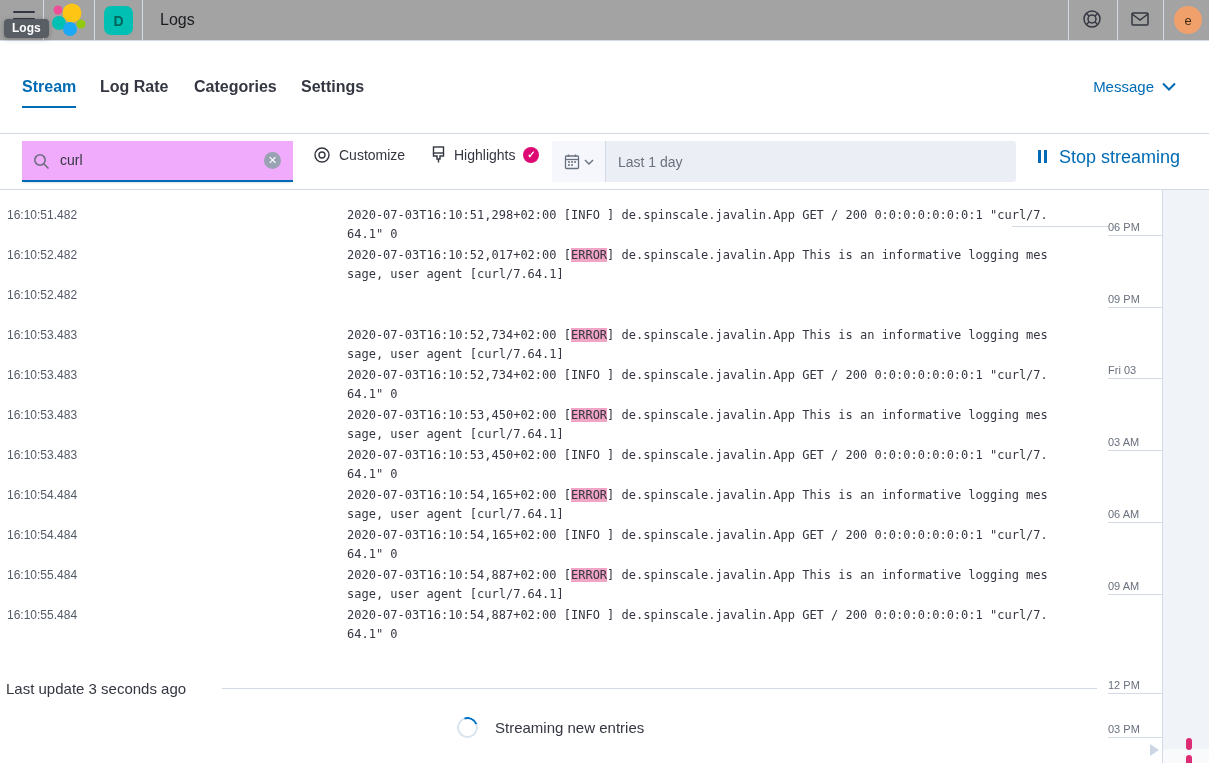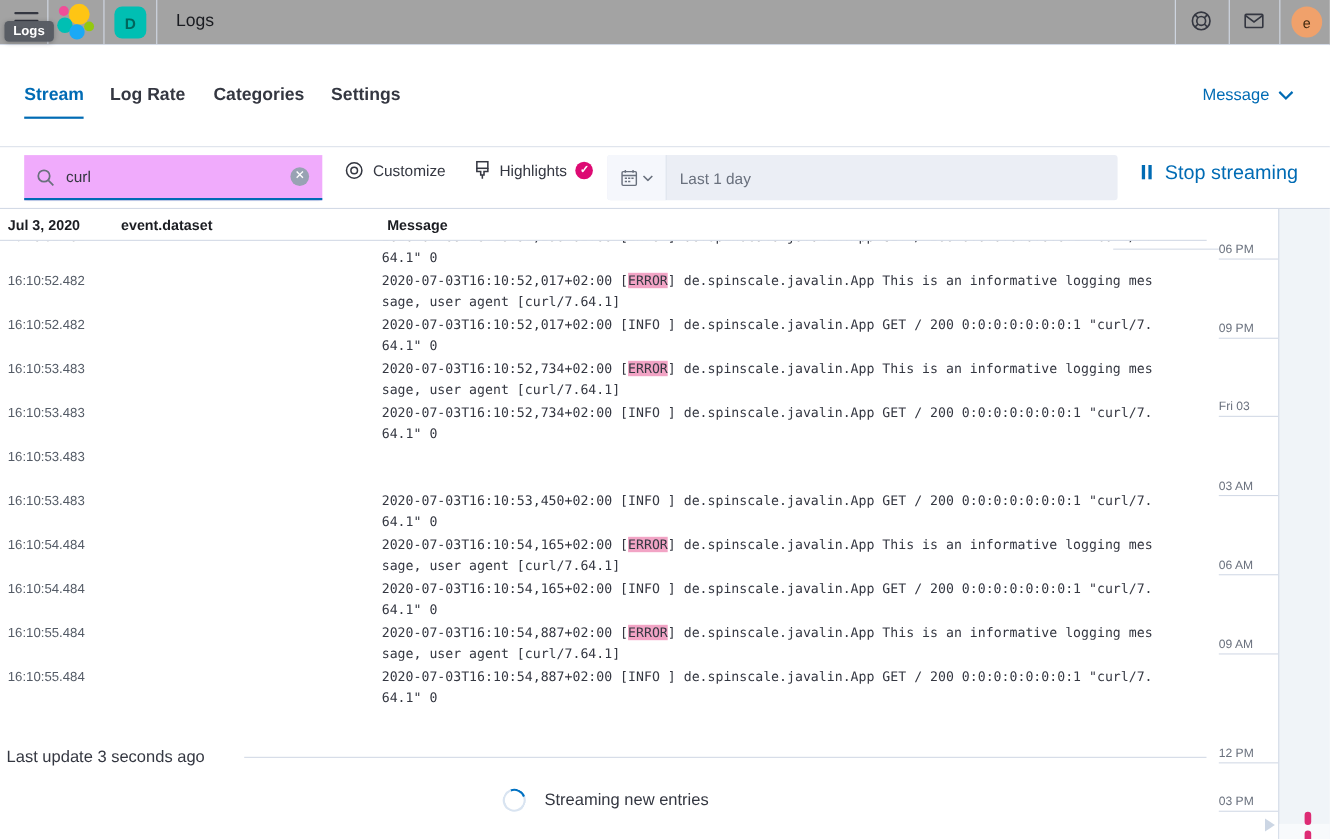--- a/index.html
+++ b/index.html
@@ -218,32 +218,32 @@
         <div class="log-entry">
           <span class="log-ts">16:10:51.482</span>
           <div class="log-msg">2020-07-03T16:10:51,298+02:00 [INFO ] de.spinscale.javalin.App GET / 200 0:0:0:0:0:0:0:1 "curl/7.64.1" 0</div>
         </div>
         <div class="log-entry">
           <span class="log-ts">16:10:52.482</span>
           <div class="log-msg">2020-07-03T16:10:52,017+02:00 [<mark>ERROR</mark>] de.spinscale.javalin.App This is an informative logging message, user agent [curl/7.64.1]</div>
         </div>
         <div class="log-entry">
           <span class="log-ts">16:10:52.482</span>
-          <div class="log-msg">2020-07-03T16:10:52,017+02:00 [INFO ] de.spinscale.javalin.App GET / 200 0:0:0:0:0:0:0:1 "curl/7.64.1" 0</div>
         </div>
         <div class="log-entry">
           <span class="log-ts">16:10:53.483</span>
           <div class="log-msg">2020-07-03T16:10:52,734+02:00 [<mark>ERROR</mark>] de.spinscale.javalin.App This is an informative logging message, user agent [curl/7.64.1]</div>
         </div>
         <div class="log-entry">
           <span class="log-ts">16:10:53.483</span>
           <div class="log-msg">2020-07-03T16:10:52,734+02:00 [INFO ] de.spinscale.javalin.App GET / 200 0:0:0:0:0:0:0:1 "curl/7.64.1" 0</div>
         </div>
         <div class="log-entry">
           <span class="log-ts">16:10:53.483</span>
+          <div class="log-msg">2020-07-03T16:10:53,450+02:00 [<mark>ERROR</mark>] de.spinscale.javalin.App This is an informative logging message, user agent [curl/7.64.1]</div>
         </div>
         <div class="log-entry">
           <span class="log-ts">16:10:53.483</span>
           <div class="log-msg">2020-07-03T16:10:53,450+02:00 [INFO ] de.spinscale.javalin.App GET / 200 0:0:0:0:0:0:0:1 "curl/7.64.1" 0</div>
         </div>
         <div class="log-entry">
           <span class="log-ts">16:10:54.484</span>
           <div class="log-msg">2020-07-03T16:10:54,165+02:00 [<mark>ERROR</mark>] de.spinscale.javalin.App This is an informative logging message, user agent [curl/7.64.1]</div>
         </div>
         <div class="log-entry">
@@ -254,25 +254,20 @@
           <span class="log-ts">16:10:55.484</span>
           <div class="log-msg">2020-07-03T16:10:54,887+02:00 [<mark>ERROR</mark>] de.spinscale.javalin.App This is an informative logging message, user agent [curl/7.64.1]</div>
         </div>
         <div class="log-entry">
           <span class="log-ts">16:10:55.484</span>
           <div class="log-msg">2020-07-03T16:10:54,887+02:00 [INFO ] de.spinscale.javalin.App GET / 200 0:0:0:0:0:0:0:1 "curl/7.64.1" 0</div>
         </div>
       </div>
   </div>
 
-  <div class="table-head">
-    <div class="th" style="left:7px">Jul 3, 2020</div>
-    <div class="th" style="left:110px">event.dataset</div>
-    <div class="th" style="left:352px">Message</div>
-  </div>
 
   <div class="last-update">Last update 3 seconds ago</div>
   <div class="update-rule"></div>
   <div class="stream-status">
     <div class="spinner"></div>
     <div class="stream-label">Streaming new entries</div>
   </div>
 
   <div class="mm-ext-line"></div>
   <div class="minimap-ticks" id="mm-ticks">

